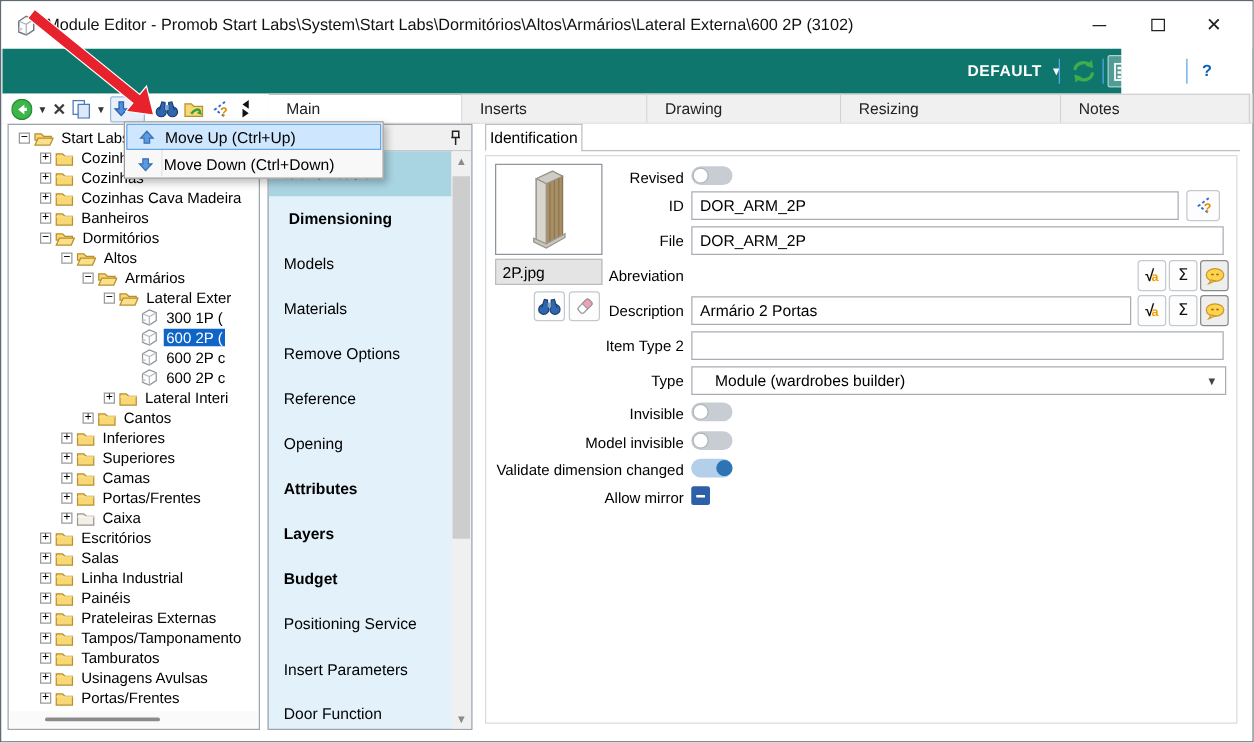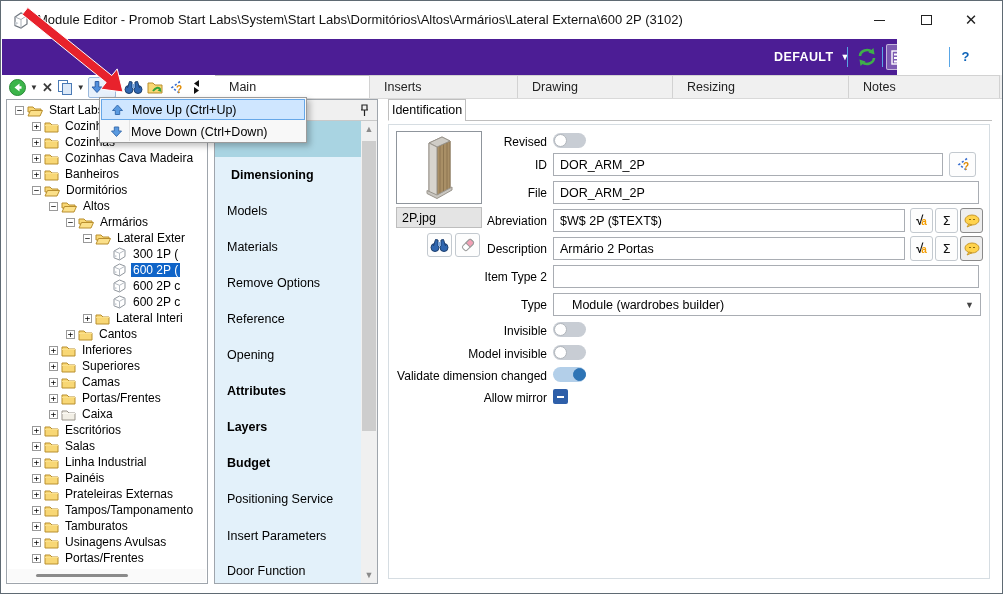--- a/index.html
+++ b/index.html
@@ -10,21 +10,21 @@
 
   
   #titlebar{left:0;top:0;width:100%;height:38px;background:#fff;}
   #title-text{left:36px;top:11px;font-size:13px;color:#111;white-space:nowrap;}
   .winctl{top:6px;width:40px;height:26px;display:flex;align-items:center;justify-content:center;font-size:13px;color:#222;}
   #btn-max i{display:block;width:11px;height:10px;border:1.4px solid #222;}
   #btn-min i{display:block;width:11px;height:0;border-top:1.6px solid #222;}
   #btn-close{font-size:15px;}
 
   
-  #ribbon{left:1px;top:38px;width:895px;height:36px;background:#4c1d95;}
+  #ribbon{left:1px;top:38px;width:895px;height:36px;background:#0f766e;}
   .rb-divider{top:8px;width:1px;height:20px;background:#59a6e6;}
   #default-btn{color:#fff;font-size:12.5px;font-weight:bold;letter-spacing:.4px;top:11px;display:flex;gap:7px;align-items:center;}
   #default-btn .caret{font-size:9px;}
   .rb-ic{display:flex;align-items:center;justify-content:center;}
   #grid-btn{left:884px;top:5px;width:28px;height:26px;background:rgba(255,255,255,.28);border:1px solid rgba(255,255,255,.55);border-radius:2px;}
   #gears{left:915px;top:5px;width:30px;height:26px;color:#fff;}
   #gears .g1{font-size:17px;}
   #gears .g2{font-size:11px;margin-left:-4px;margin-top:8px;}
   #help-btn{left:953px;top:7px;width:21px;height:21px;border-radius:50%;background:#fff;color:#0b62b8;font-weight:bold;font-size:13px;}
 
@@ -581,21 +581,20 @@
         <svg width="16" height="15" viewBox="0 0 16 15">
           <path d="M12 1.5 L4 7.5 L12 13.5" fill="none" stroke="#3a6fd0" stroke-width="1.6" stroke-dasharray="2.2 2"></path>
           <text x="8" y="12.5" fill="#e08a00" font-size="10" font-weight="bold" font-family="Liberation Sans,sans-serif">?</text>
         </svg>
       </div>
 
       <div class="frow-label" style="top:61px">File</div>
       <div class="tfield" style="left:164px;top:56px;width:426px">DOR_ARM_2P</div>
 
       <div class="frow-label" style="top:89px">Abreviation</div>
-      <div class="tfield" style="left:164px;top:84px;width:352px">$W$ 2P ($TEXT$)</div>
       <div class="sq-btn" style="left:521px;top:83px">
           <span class="sqrt-a">√<b>a</b></span>
         </div>
       <div class="sq-btn" style="left:546px;top:83px">
           <span class="sigma">Σ</span>
         </div>
       <div class="sq-btn toggled" style="left:571px;top:83px">
         <svg width="16" height="14" viewBox="0 0 16 14">
           <ellipse cx="8" cy="6" rx="7" ry="5" fill="#ffd34d" stroke="#c9992a"></ellipse>
           <path d="M5 10 L3 13 L8 10.8 Z" fill="#ffd34d" stroke="#c9992a"></path>

